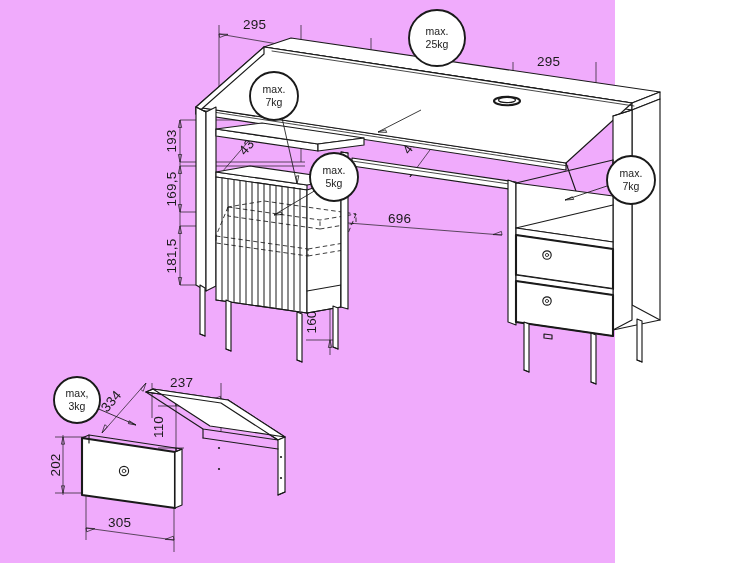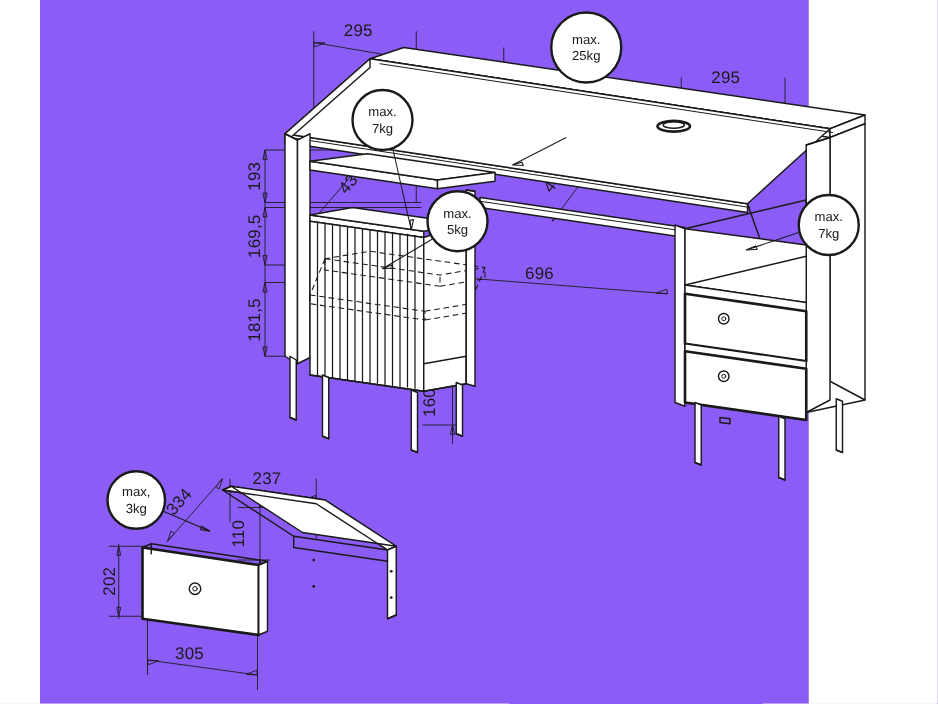--- a/index.html
+++ b/index.html
@@ -10,22 +10,21 @@
   body {
     width: 750px;
     height: 563px;
     font-family: "Liberation Sans", sans-serif;
     overflow: hidden;
   }
   #sheet {
     position: relative;
     width: 615px;
     height: 563px;
-    background: #8b5cf6;
-    margin-left: 32px;
+    background: #f0abfc;
   }
   svg#drawing {
     display: block;
     width: 750px;
     height: 563px;
   }
   .ln       { stroke: #1a1a1a; stroke-width: 1.15; fill: none; stroke-linecap: round; stroke-linejoin: round; }
   .ln-thick { stroke: #1a1a1a; stroke-width: 2.1;  fill: none; stroke-linecap: round; stroke-linejoin: round; }
   .ln-thin  { stroke: #1a1a1a; stroke-width: 0.8;  fill: none; stroke-linecap: round; stroke-linejoin: round; }
   .dim      { stroke: #1a1a1a; stroke-width: 0.7;  fill: none; }

